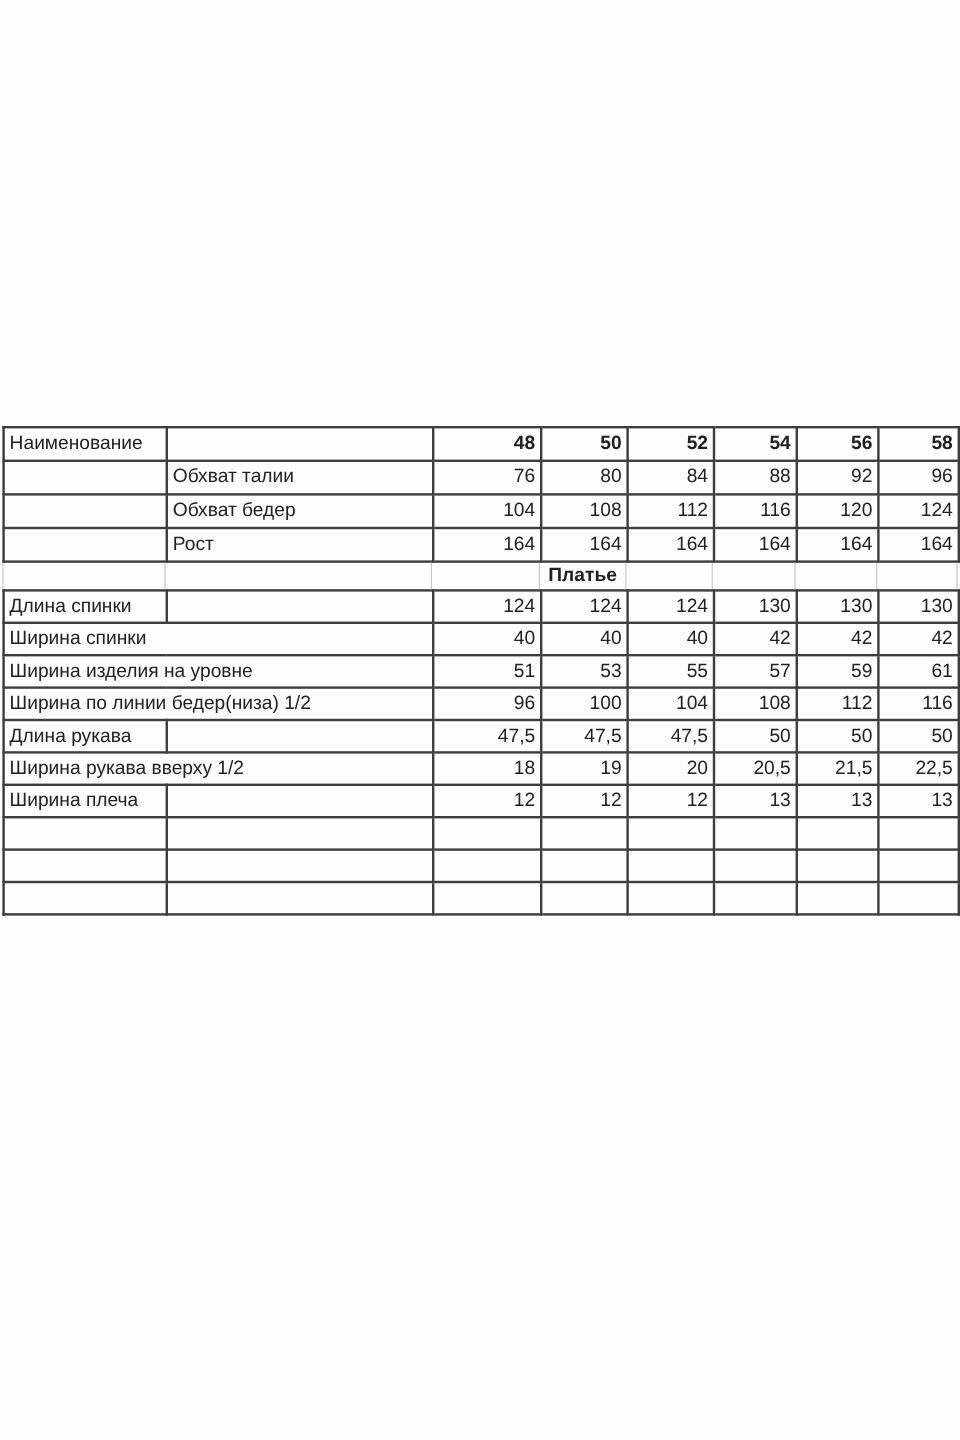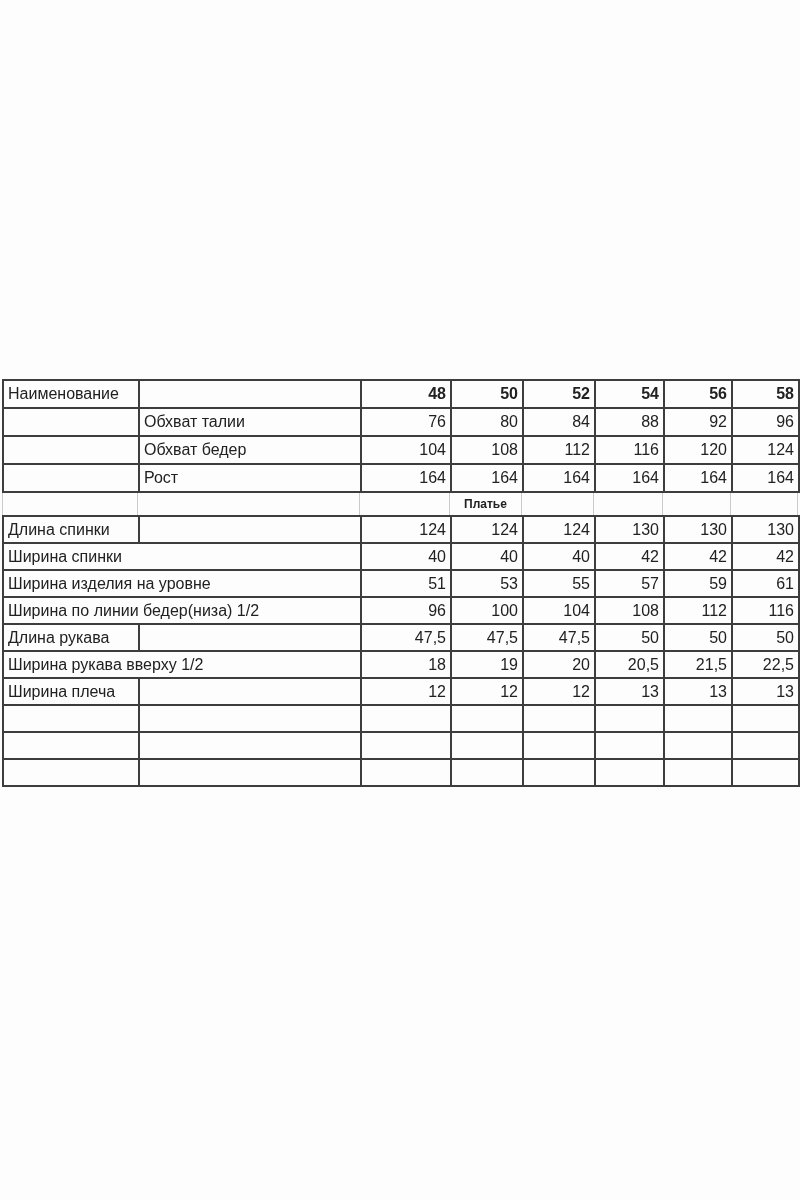--- a/index.html
+++ b/index.html
@@ -4,21 +4,21 @@
 <style>
   html,body{margin:0;padding:0;}
   body{
     width:800px;height:1200px;
     background:var(--bg,#fdfdfd);
     font-family:"Liberation Sans",sans-serif;
     color:var(--text,#212121);
     position:relative;
     overflow:hidden;
   }
-  .sheet{position:absolute;left:2px;top:355px;width:796px;margin-top:24px;}
+  .sheet{position:absolute;left:2px;top:355px;width:796px;}
   table.grid{border-collapse:collapse;table-layout:fixed;width:796px;}
   table.grid td{
     border:2px solid var(--border-dark,#3d3d3d);
     font-size:16px;
     padding:0 4px;
     white-space:nowrap;
     overflow:hidden;
     vertical-align:middle;
     background:transparent;
   }
@@ -48,21 +48,21 @@
     align-items:center;
   }
   .section-cell{
     box-sizing:border-box;
     height:100%;
     border-right:1px solid var(--grid-light,#c9c9c9);
     display:flex;align-items:center;justify-content:center;
   }
   .section-cell:first-child{border-left:1px solid var(--grid-light,#c9c9c9);}
   .section-title{
-    font-weight:bold;font-size:12px;text-align:center;width:100%;
+    font-weight:bold;font-size:16px;text-align:center;width:100%;
   }
 </style>
 </head>
 <body>
 
 <div class="sheet">
   <table class="grid top">
     <colgroup>
         <col style="width: 136px;">
         <col style="width: 222px;">

